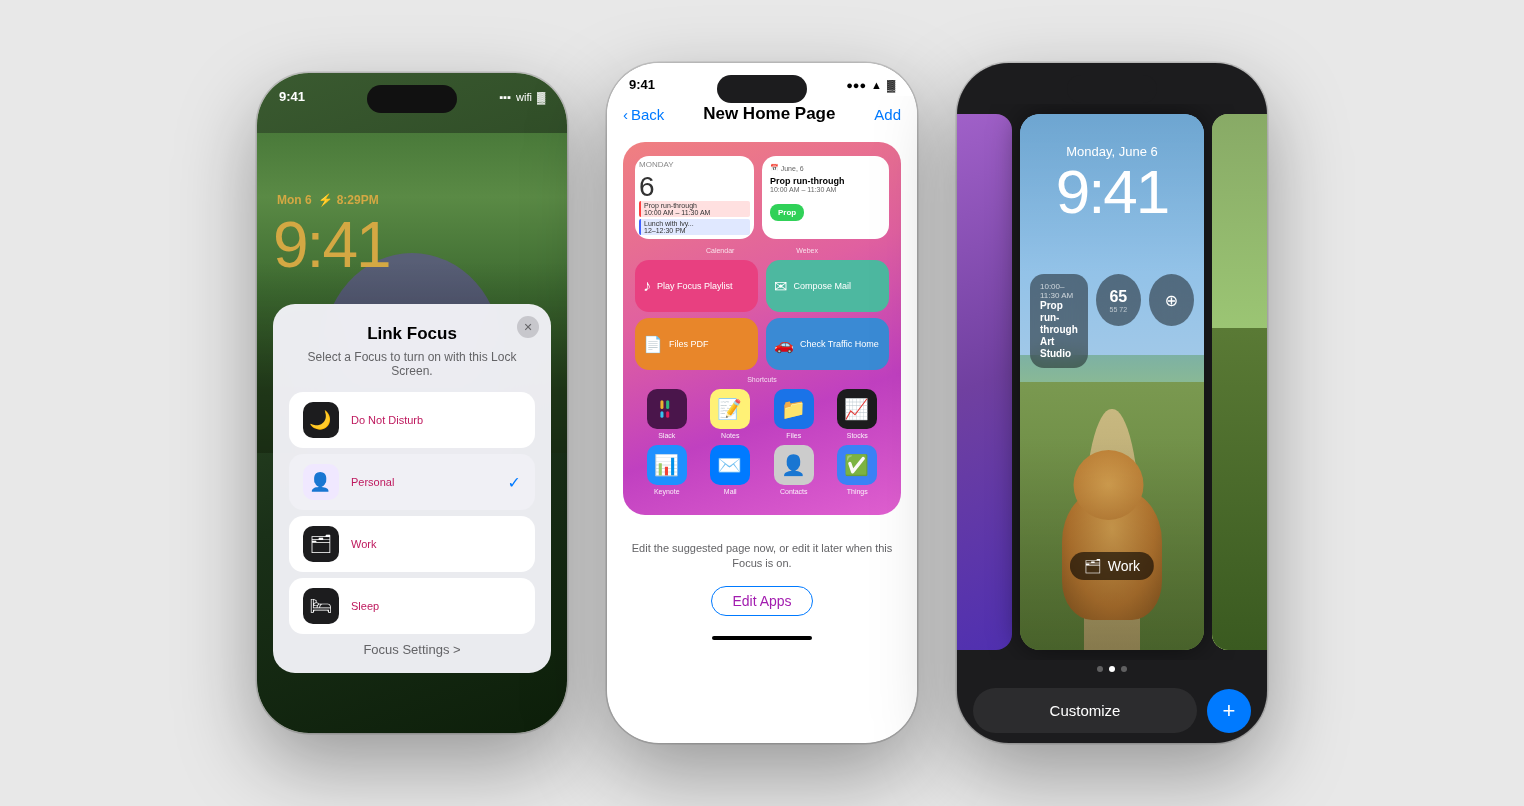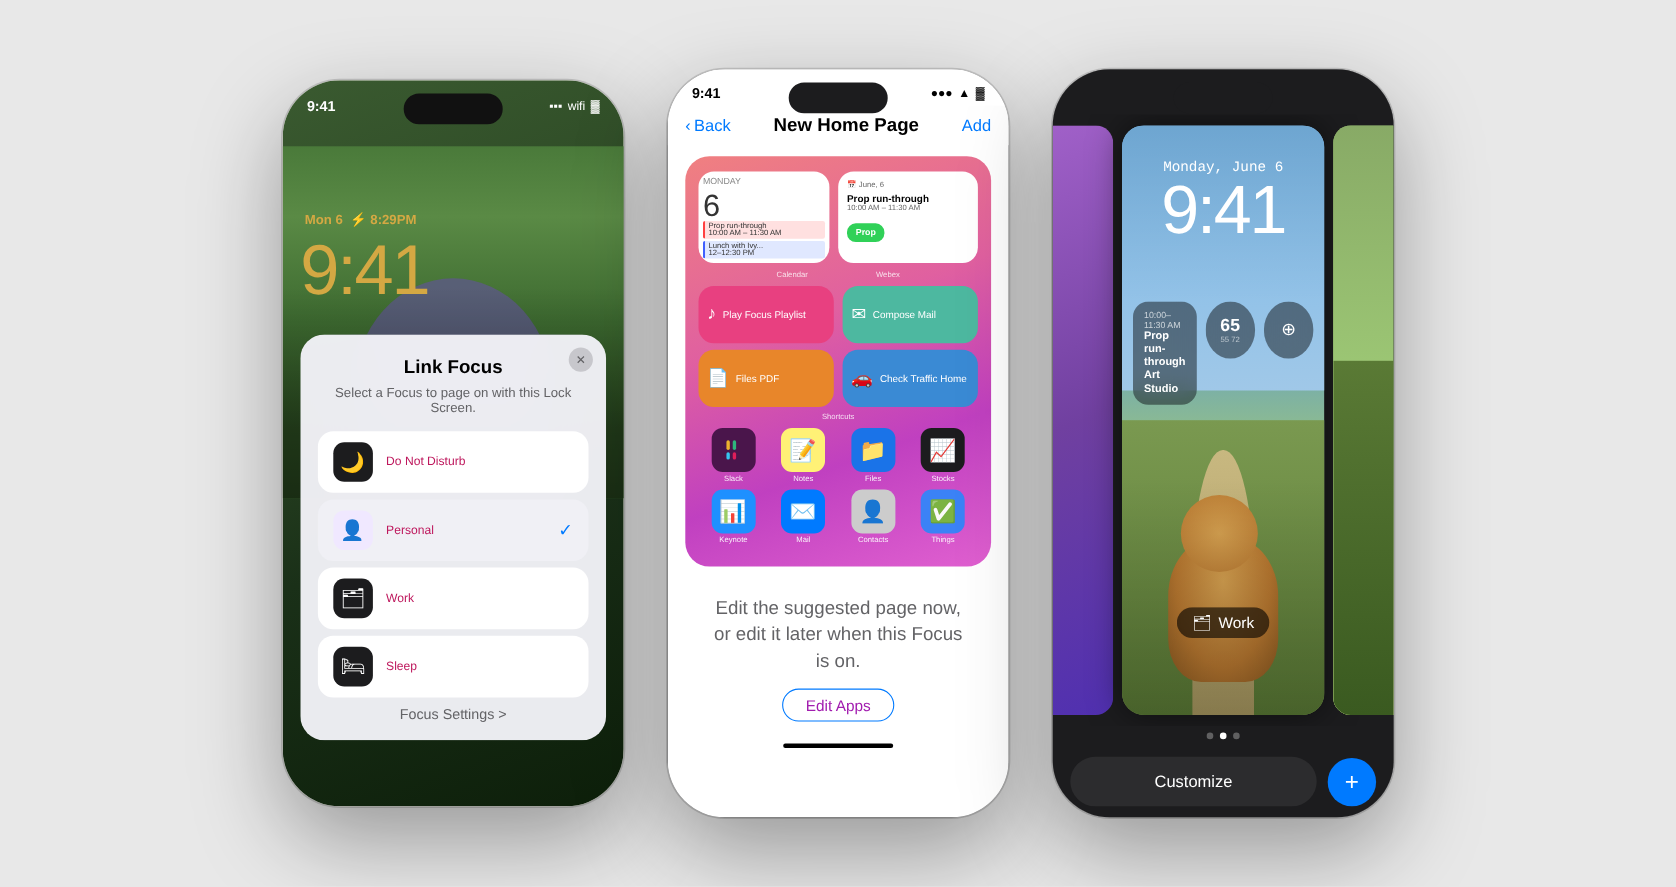--- a/index.html
+++ b/index.html
@@ -379,23 +379,23 @@
       align-items: center;
       justify-content: center;
       font-size: 20px;
     }
     .app-name {
       font-size: 7px;
       color: rgba(255,255,255,0.9);
     }
 
     .edit-suggested-text {
-      padding: 16px 40px 6px;
+      padding: 16px 16px 6px;
       text-align: center;
-      font-size: 17px;
+      font-size: 11px;
       color: #636366;
       line-height: 1.4;
     }
     .edit-apps-btn {
       display: block;
       margin: 8px auto;
       border: 1.5px solid #007aff;
       color: #a21caf;
       background: transparent;
       border-radius: 20px;
@@ -478,21 +478,20 @@
       position: absolute;
       top: 30px;
       left: 0; right: 0;
       text-align: center;
       color: #fff;
     }
     .p3-lock-date {
       font-size: 13px;
       font-weight: 500;
       margin-bottom: 2px;
-      font-family: Liberation Mono, monospace;
     }
     .p3-lock-time {
       font-size: 62px;
       font-weight: 200;
       letter-spacing: -2px;
       line-height: 1;
     }
     .p3-widgets {
       position: absolute;
       top: 160px;
@@ -640,21 +639,21 @@
       <div class="lockscreen-photo"></div>
       <div class="lock-date">
         <span>Mon 6</span>
         &nbsp;⚡&nbsp;<span>8:29PM</span>
       </div>
       <div class="lock-time">9:41</div>
 
       <div class="link-focus-modal">
         <div class="modal-close">✕</div>
         <div class="modal-title">Link Focus</div>
-        <div class="modal-subtitle">Select a Focus to page on with this Lock Screen.</div>
+        <div class="modal-subtitle">Select a Focus to turn on with this Lock Screen.</div>
 
         <div class="focus-item">
           <div class="focus-icon dnd">🌙</div>
           <span class="focus-label">Do Not Disturb</span>
         </div>
 
         <div class="focus-item selected">
           <div class="focus-icon personal">👤</div>
           <span class="focus-label">Personal</span>
           <span class="focus-check">✓</span>

